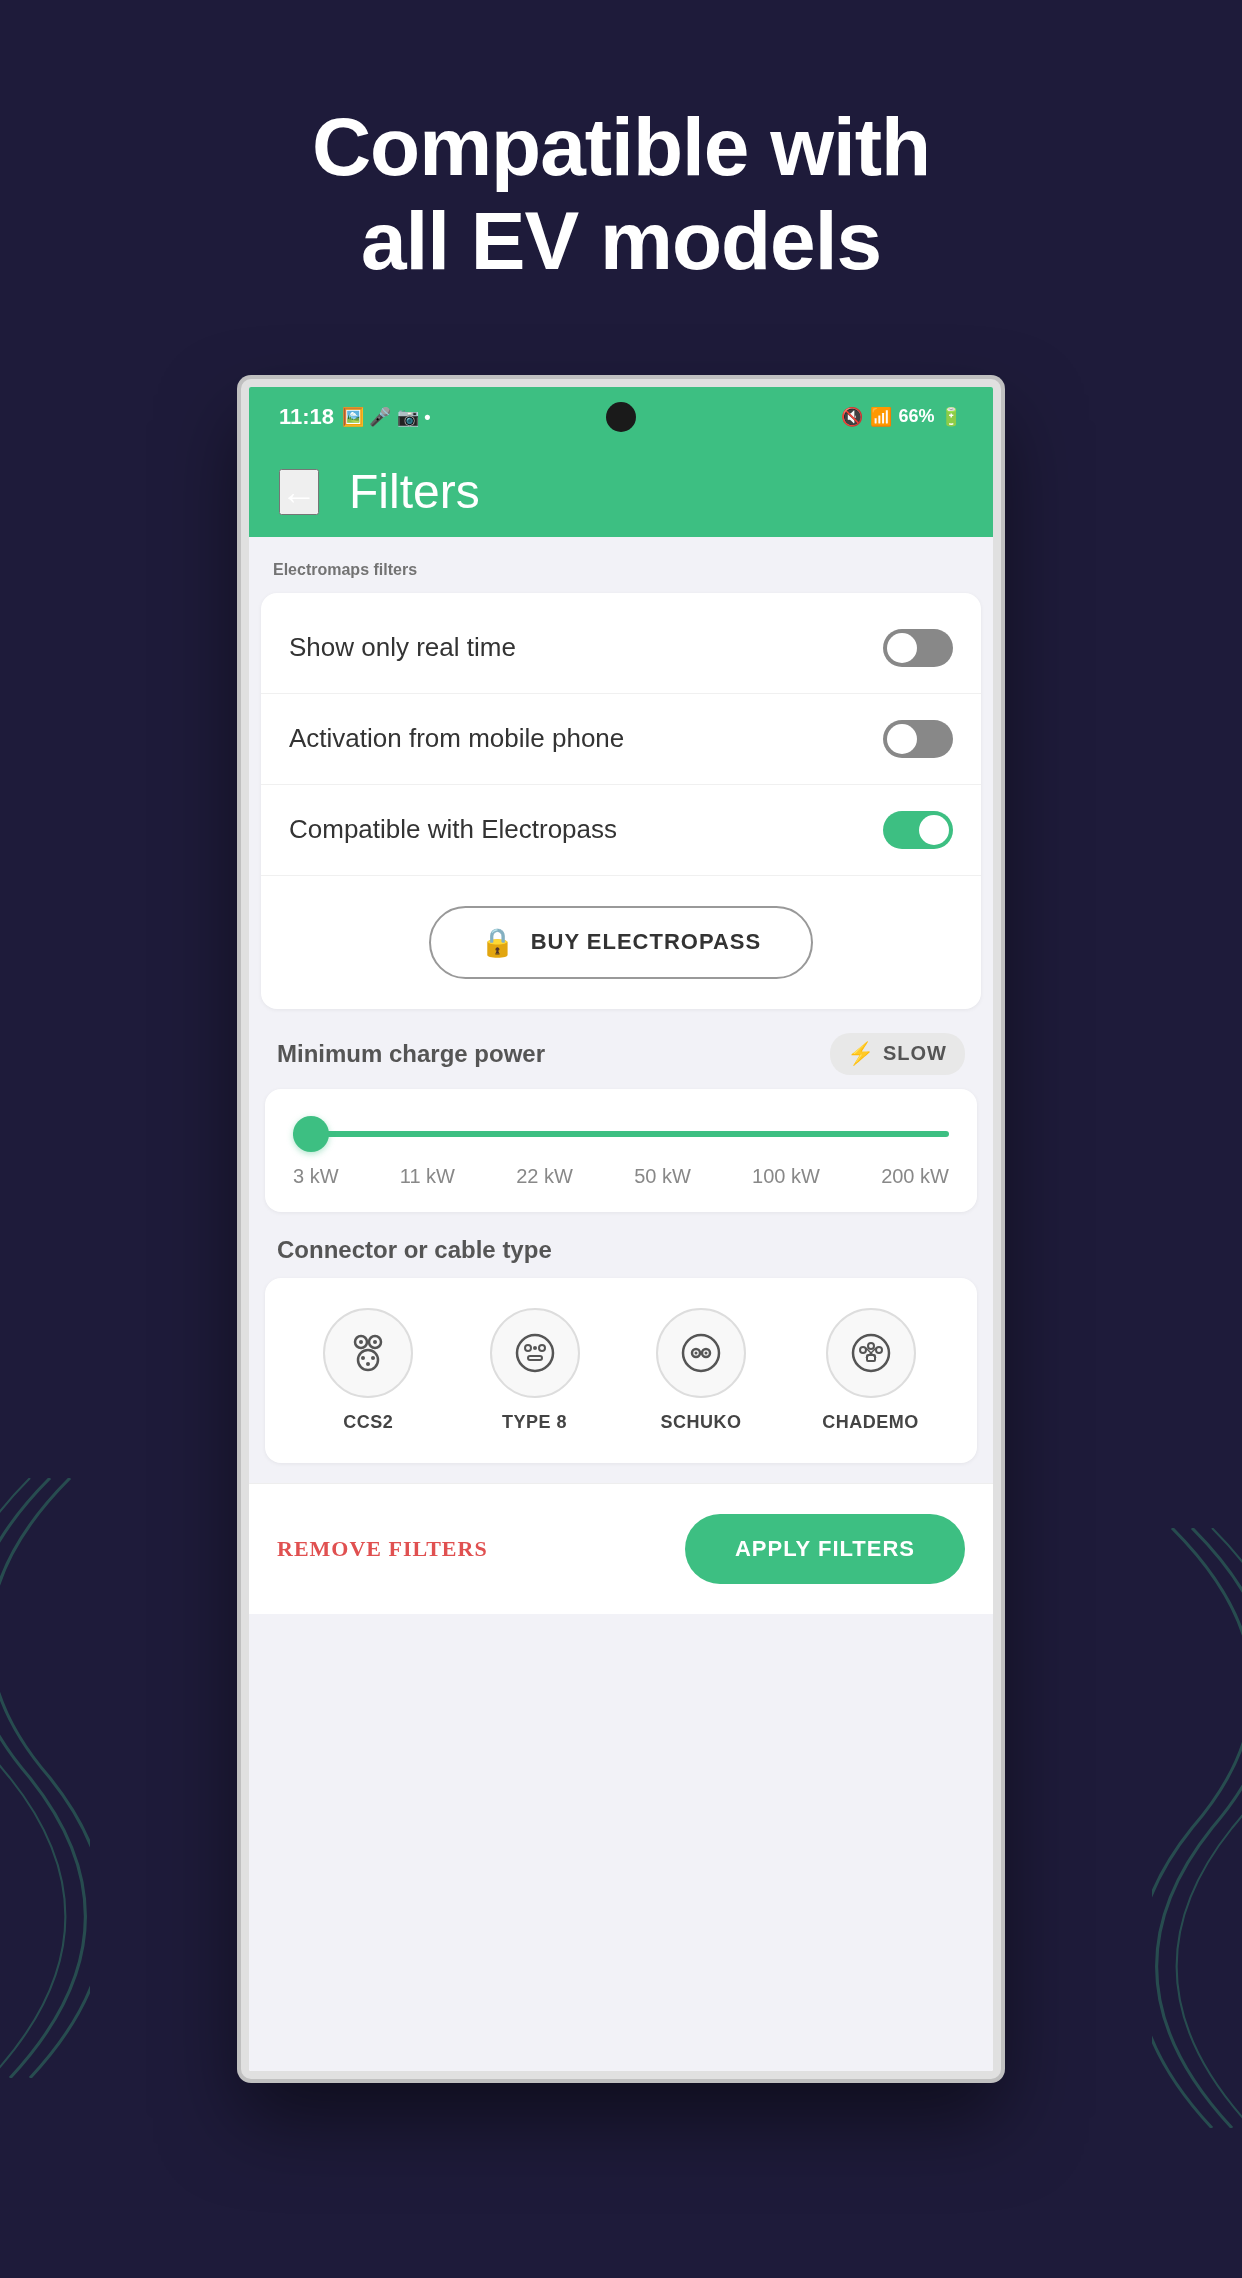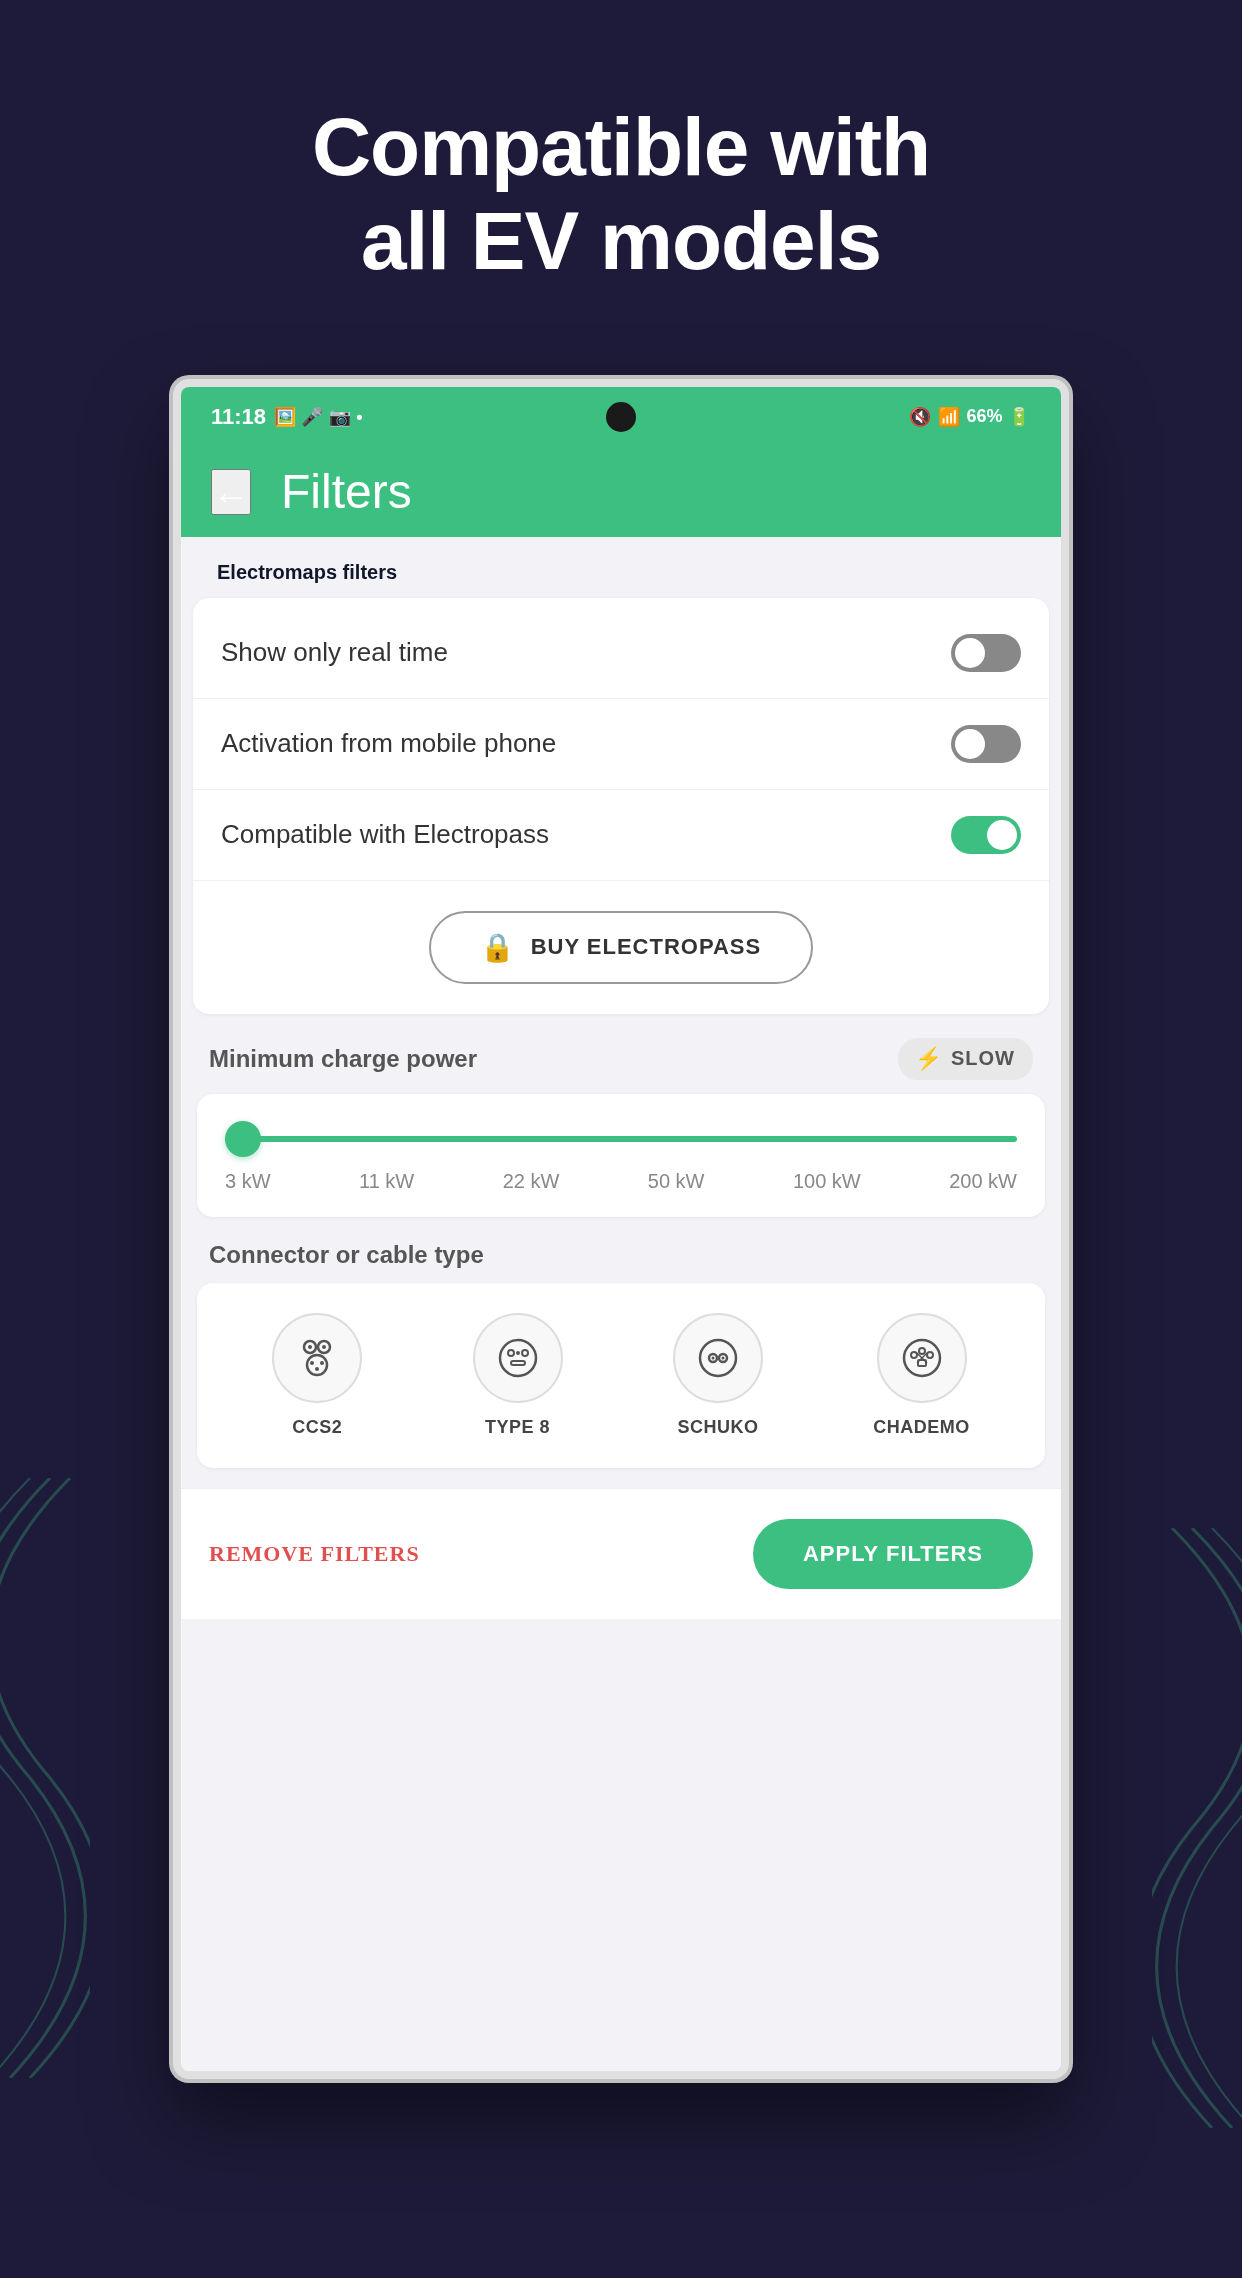--- a/index.html
+++ b/index.html
@@ -25,24 +25,24 @@
 
     
     .phone-wrapper {
       display: flex;
       justify-content: center;
       align-items: flex-start;
       padding-top: 30px;
     }
 
     .phone-frame {
-      width: 896px;
+      width: 760px;
       height: 1700px;
       background: #ffffff;
-      border-radius: 16px;
+      border-radius: 10px;
       border: 8px solid #e0e0e0;
       box-shadow: 0 0 0 4px #c0c0c0, 0 40px 80px rgba(0,0,0,0.5);
       overflow: hidden;
       position: relative;
     }
 
     
     .phone-status-bar {
       background: #3dbf82;
       height: 60px;
@@ -108,23 +108,23 @@
     
     .phone-content {
       background: #f2f2f7;
       height: calc(100% - 60px - 90px);
       overflow-y: auto;
       padding-bottom: 40px;
     }
 
     
     .section-label {
-      padding: 24px 36px 14px;
-      font-size: 20px;
-      color: #0f172a;
+      padding: 24px 24px 14px;
+      font-size: 16px;
+      color: #737373;
       font-weight: 600;
     }
 
     
     .filter-card {
       background: white;
       margin: 0 12px;
       border-radius: 16px;
       padding: 10px 0;
       box-shadow: 0 1px 4px rgba(0,0,0,0.06);

